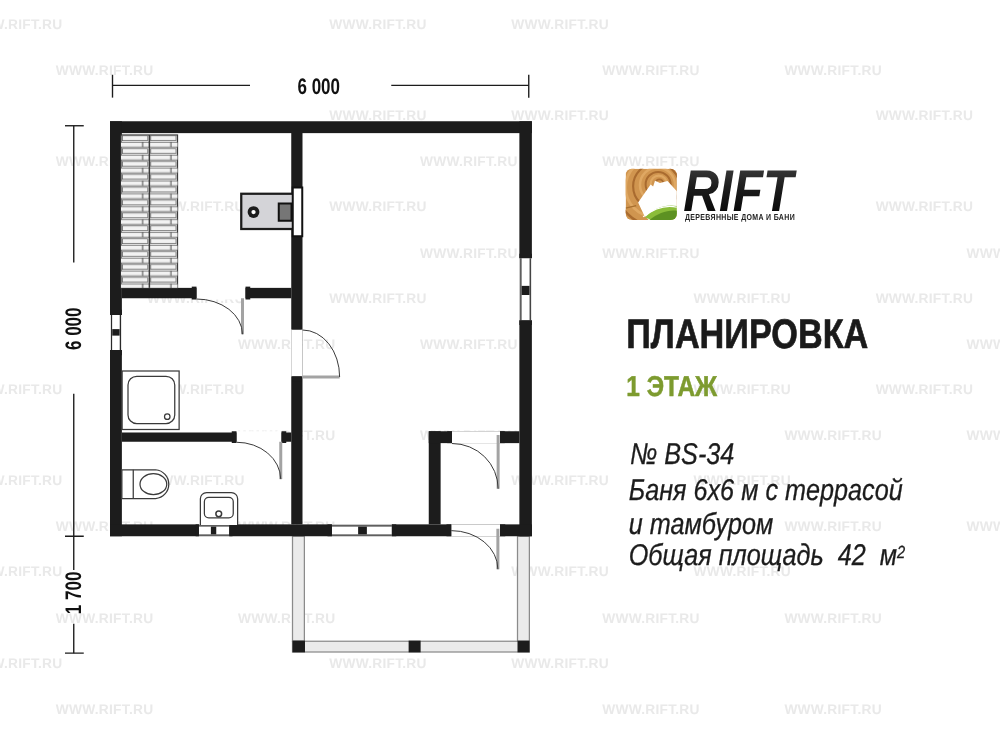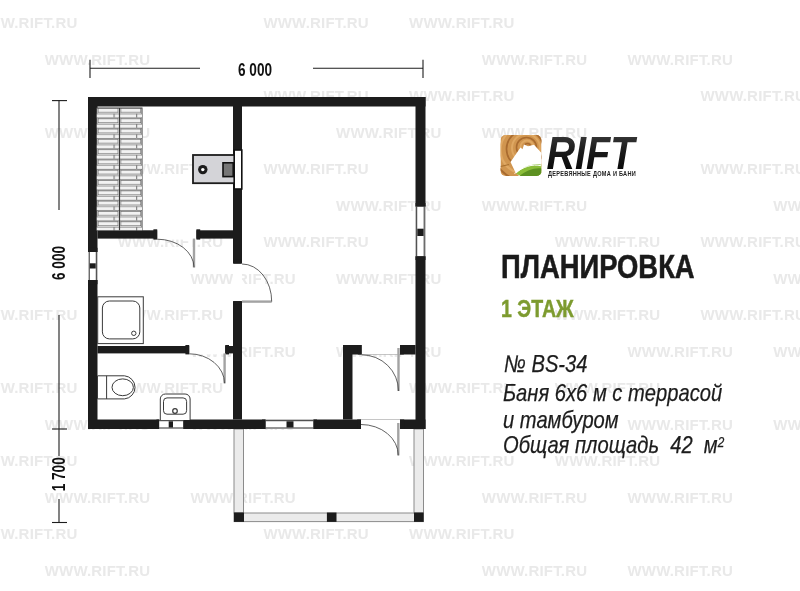--- a/index.html
+++ b/index.html
@@ -1,17 +1,17 @@
 <!DOCTYPE html>
 <html><head>
 <meta charset="utf-8">
 <style>
   html,body{margin:0;padding:0;}
   body{width:800px;height:591px;background:#ffffff;font-family:"Liberation Sans",sans-serif;position:relative;overflow:hidden;}
-  .wm{position:absolute;color:#e9e9e9;font-size:15px;font-weight:bold;letter-spacing:.2px;white-space:nowrap;}
+  .wm{position:absolute;color:#e9e9e9;font-size:11px;font-weight:bold;letter-spacing:.2px;white-space:nowrap;}
   .abs{position:absolute;}
 </style>
 </head>
 <body>
 
 <div id="wmlayer">
 <div class="wm" style="left:-28px;top:14px;">WWW.RIFT.RU</div>
 <div class="wm" style="left:263.4px;top:14px;">WWW.RIFT.RU</div>
 <div class="wm" style="left:409.1px;top:14px;">WWW.RIFT.RU</div>
 

